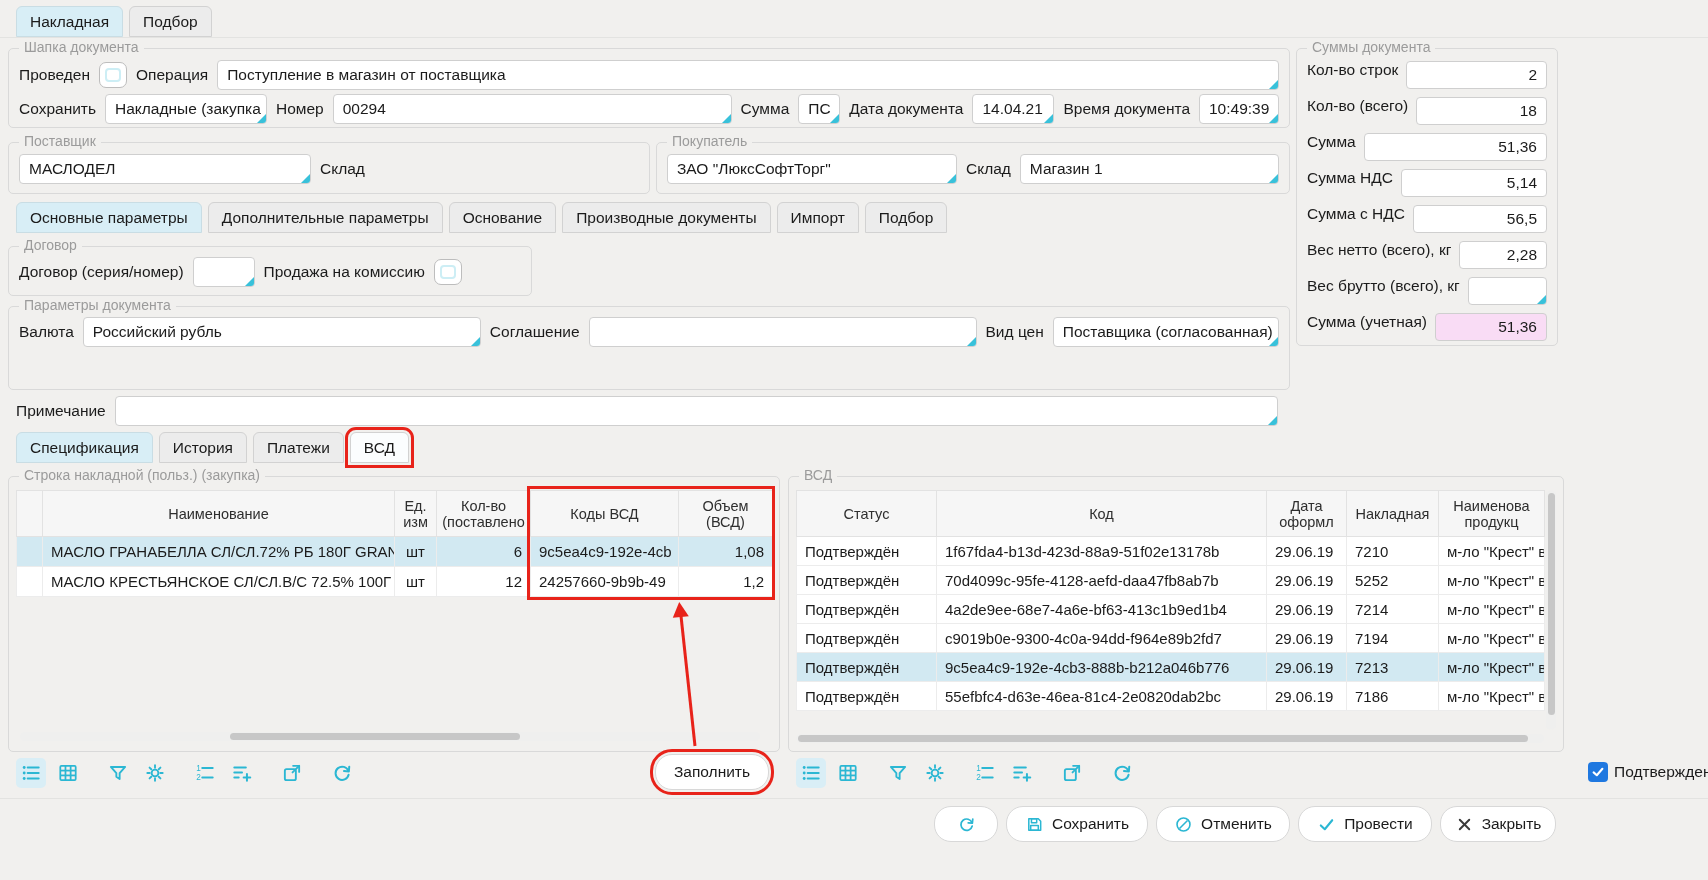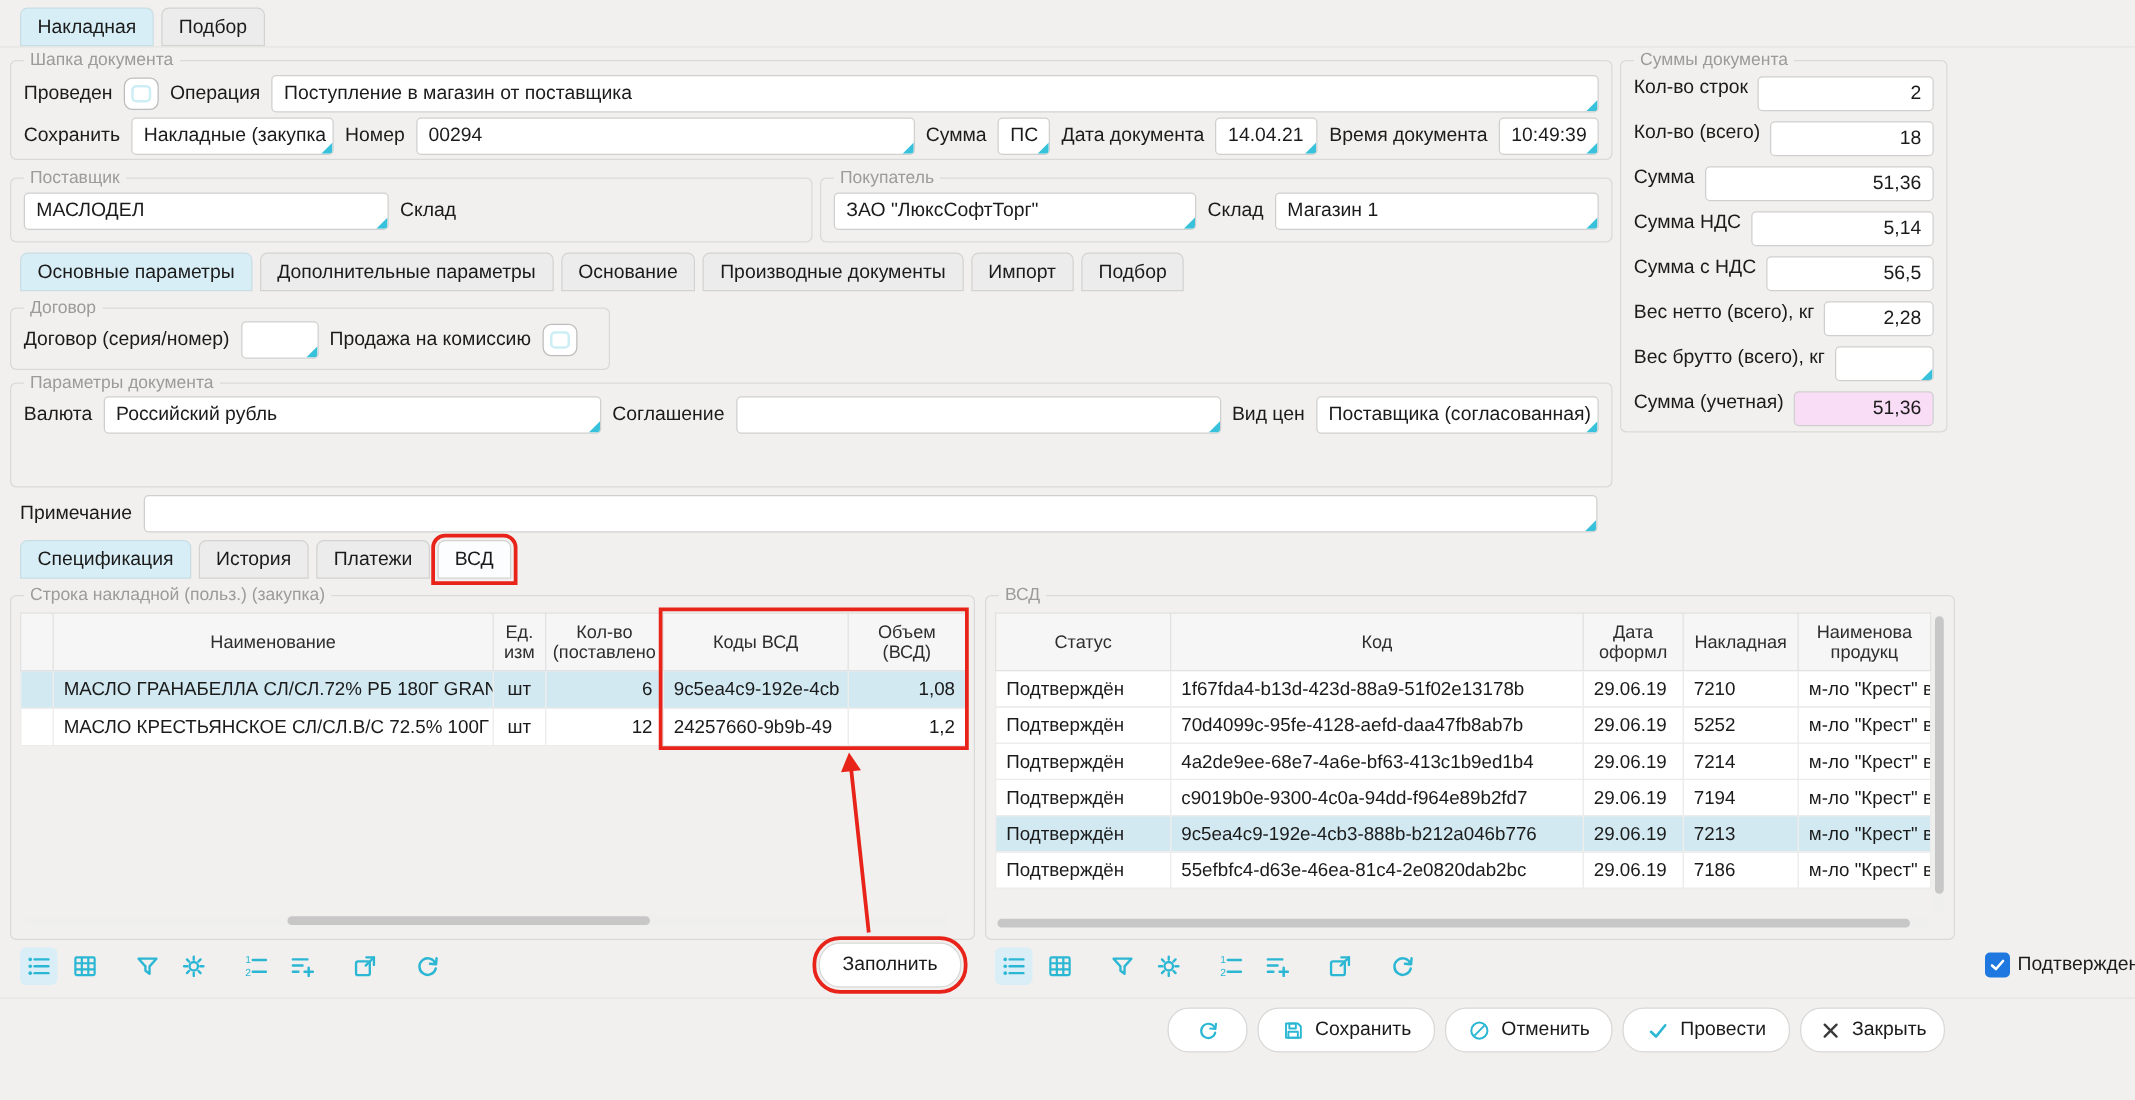--- a/index.html
+++ b/index.html
@@ -184,21 +184,21 @@
         <span>Производные документы</span>
       </div>
     <div class="tab">
         <span>Импорт</span>
       </div>
     <div class="tab">
         <span>Подбор</span>
       </div>
   </div>
 
-  <div class="group" style="left:8px; top:246px; width:480px; height:50px;">
+  <div class="group" style="left:8px; top:246px; width:524px; height:50px;">
     <span class="legend">Договор</span>
     <div class="frow" style="left:10px; top:10px; right:10px;">
       <span class="lbl">Договор (серия/номер)</span>
       <div class="field corner" style="width:62px;"></div>
       <span class="lbl">Продажа на комиссию</span>
       <div class="cb">
           <div class="cb-inner"></div>
         </div>
     </div>
   </div>

